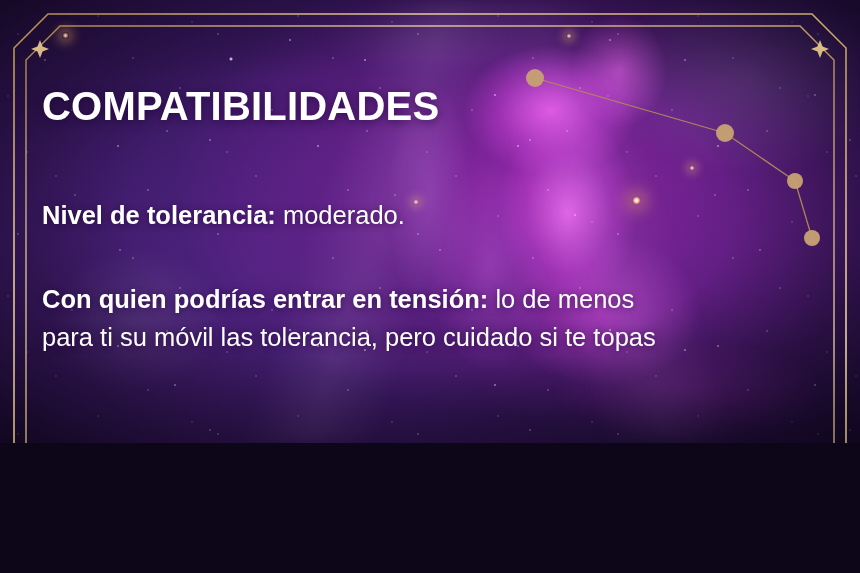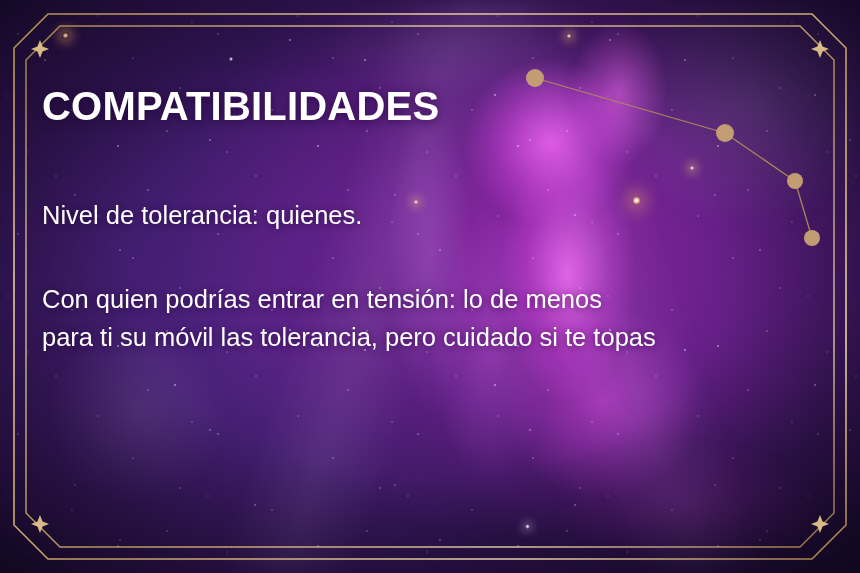--- a/index.html
+++ b/index.html
@@ -4,21 +4,21 @@
 <style>
   html, body {
     margin: 0;
     padding: 0;
     background: #0d0618;
   }
 
   #card {
     position: relative;
     width: 860px;
-    height: 573px;
+    height: 443px;
     overflow: hidden;
     background: #1a0b2e;
     font-family: "Liberation Sans", sans-serif;
   }
 
   
   .bg-layer {
     position: absolute;
     inset: 0;
     pointer-events: none;
@@ -137,21 +137,21 @@
 
   .body-line {
     color: #ffffff;
     font-size: 25.5px;
     line-height: 38px;
     text-shadow: 0 1px 7px rgba(35, 5, 60, 0.7);
     white-space: nowrap;
   }
 
   .body-line strong {
-    font-weight: normal;
+    font-weight: bold;
   }
 
   #para-tolerance {
     margin-bottom: 40px;
   }
 
   #para-tension .body-line {
     white-space: normal;
   }
 
@@ -215,21 +215,21 @@
       <path d="M 40,515 L 42.6,521.4 L 49,524 L 42.6,526.6 L 40,533 L 37.4,526.6 L 31,524 L 37.4,521.4 Z"></path>
       <path d="M 820,515 L 822.6,521.4 L 829,524 L 822.6,526.6 L 820,533 L 817.4,526.6 L 811,524 L 817.4,521.4 Z"></path>
     </g>
   </svg>
 
   <div id="content">
 
     <h1 id="page-title">COMPATIBILIDADES</h1>
 
     <div id="para-tolerance">
-      <div class="body-line"><strong>Nivel de tolerancia:</strong><span> quienes.</span></div>
+      <div class="body-line"><strong>Nivel de tolerancia:</strong><span> moderado.</span></div>
     </div>
 
     <div id="para-tension">
       <div class="body-line"><strong>Con quien podrías entrar en tensión:</strong><span> lo de menos</span></div>
       <div class="body-line">para ti su móvil las tolerancia, pero cuidado si te topas</div>
     </div>
 
   </div>
 
 </div>

